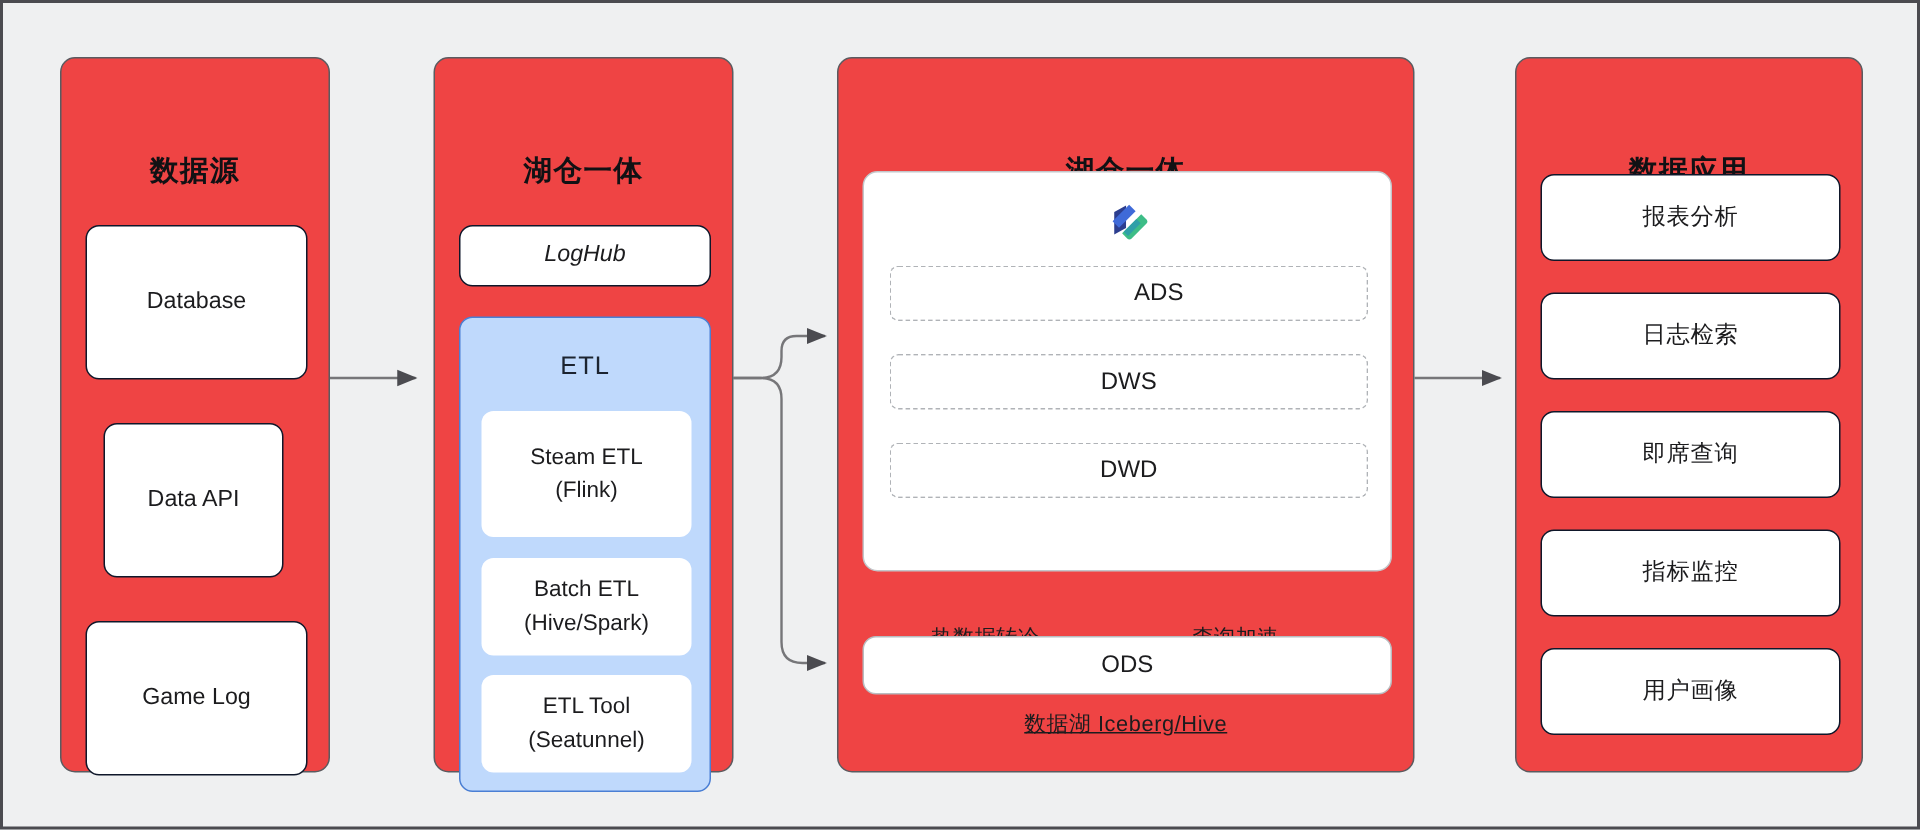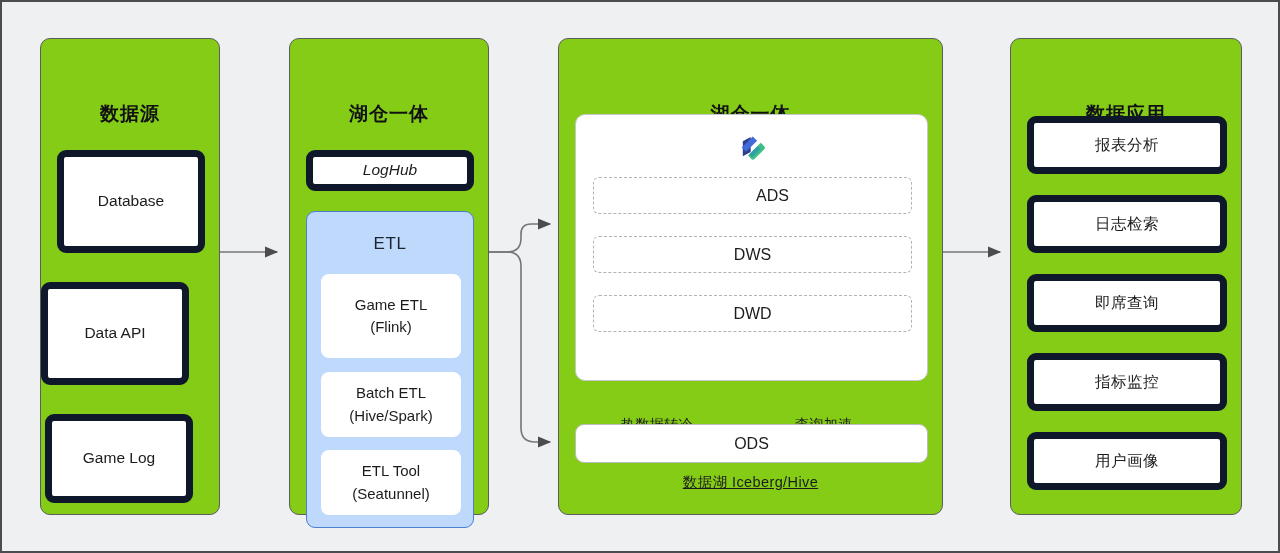--- a/index.html
+++ b/index.html
@@ -22,41 +22,41 @@
     position: absolute;
     left: 0;
     top: 0;
     width: 1276px;
     height: 549px;
   }
 
   
   .panel {
     position: absolute;
-    background: #84cc16;
+    background: #ef4444;
     border: 1px solid #5b5b60;
     border-radius: 10px;
     box-sizing: border-box;
   }
   .panel-title {
     position: absolute;
     left: 0;
     right: 0;
     text-align: center;
     font-size: 19px;
     font-weight: bold;
     letter-spacing: 1px;
     color: #111114;
   }
 
   
   .card {
     position: absolute;
     background: #ffffff;
-    border: 7px solid #0f172a;
+    border: 1px solid #0f172a;
     border-radius: 9px;
     box-sizing: border-box;
     display: flex;
     align-items: center;
     justify-content: center;
     text-align: right;
     font-size: 15.5px;
     color: #1c1c1e;
     line-height: 1.45;
   }
@@ -187,34 +187,34 @@
 
     <path d="M733,350 L733,411" stroke="#767679" stroke-width="1.6" fill="none" marker-end="url(#arw)"></path>
 
     <path d="M762,420 L762,352" stroke="#767679" stroke-width="1.6" fill="none" marker-end="url(#arw)"></path>
   </svg>
 
   <div class="panel" style="left:38px; top:36px; width:180px; height:477px;">
     <div class="panel-title" style="top:62px;">数据源</div>
 
     <div class="card" style="left:16px; top:111px; width:148px; height:103px;">Database</div>
-    <div class="card" style="left:0; top:243px; width:148px; height:103px;">Data API</div>
-    <div class="card" style="left:4px; top:375px; width:148px; height:89px;">Game Log</div>
+    <div class="card" style="left:28px; top:243px; width:120px; height:103px;">Data API</div>
+    <div class="card" style="left:16px; top:375px; width:148px; height:103px;">Game Log</div>
   </div>
 
   <div class="panel" style="left:287px; top:36px; width:200px; height:477px;">
     <div class="panel-title" style="top:62px;">湖仓一体</div>
 
     <div class="card" style="left:16px; top:111px; width:168px; height:41px;font-style:italic;">LogHub</div>
 
     <div id="etl-group" style="left:16px; top:172px; width:168px; height:317px;">
       <div id="etl-group-label" style="top:22px;">ETL</div>
 
       <div class="etl-card" style="left:14px; top:62px; width:140px; height:84px;">
-        <span>Game ETL</span>
+        <span>Steam ETL</span>
         <span>(Flink)</span>
       </div>
 
       <div class="etl-card" style="left:14px; top:160px; width:140px; height:65px;">
         <span>Batch ETL</span>
         <span>(Hive/Spark)</span>
       </div>
 
       <div class="etl-card" style="left:14px; top:238px; width:140px; height:65px;">
         <span>ETL Tool</span>

